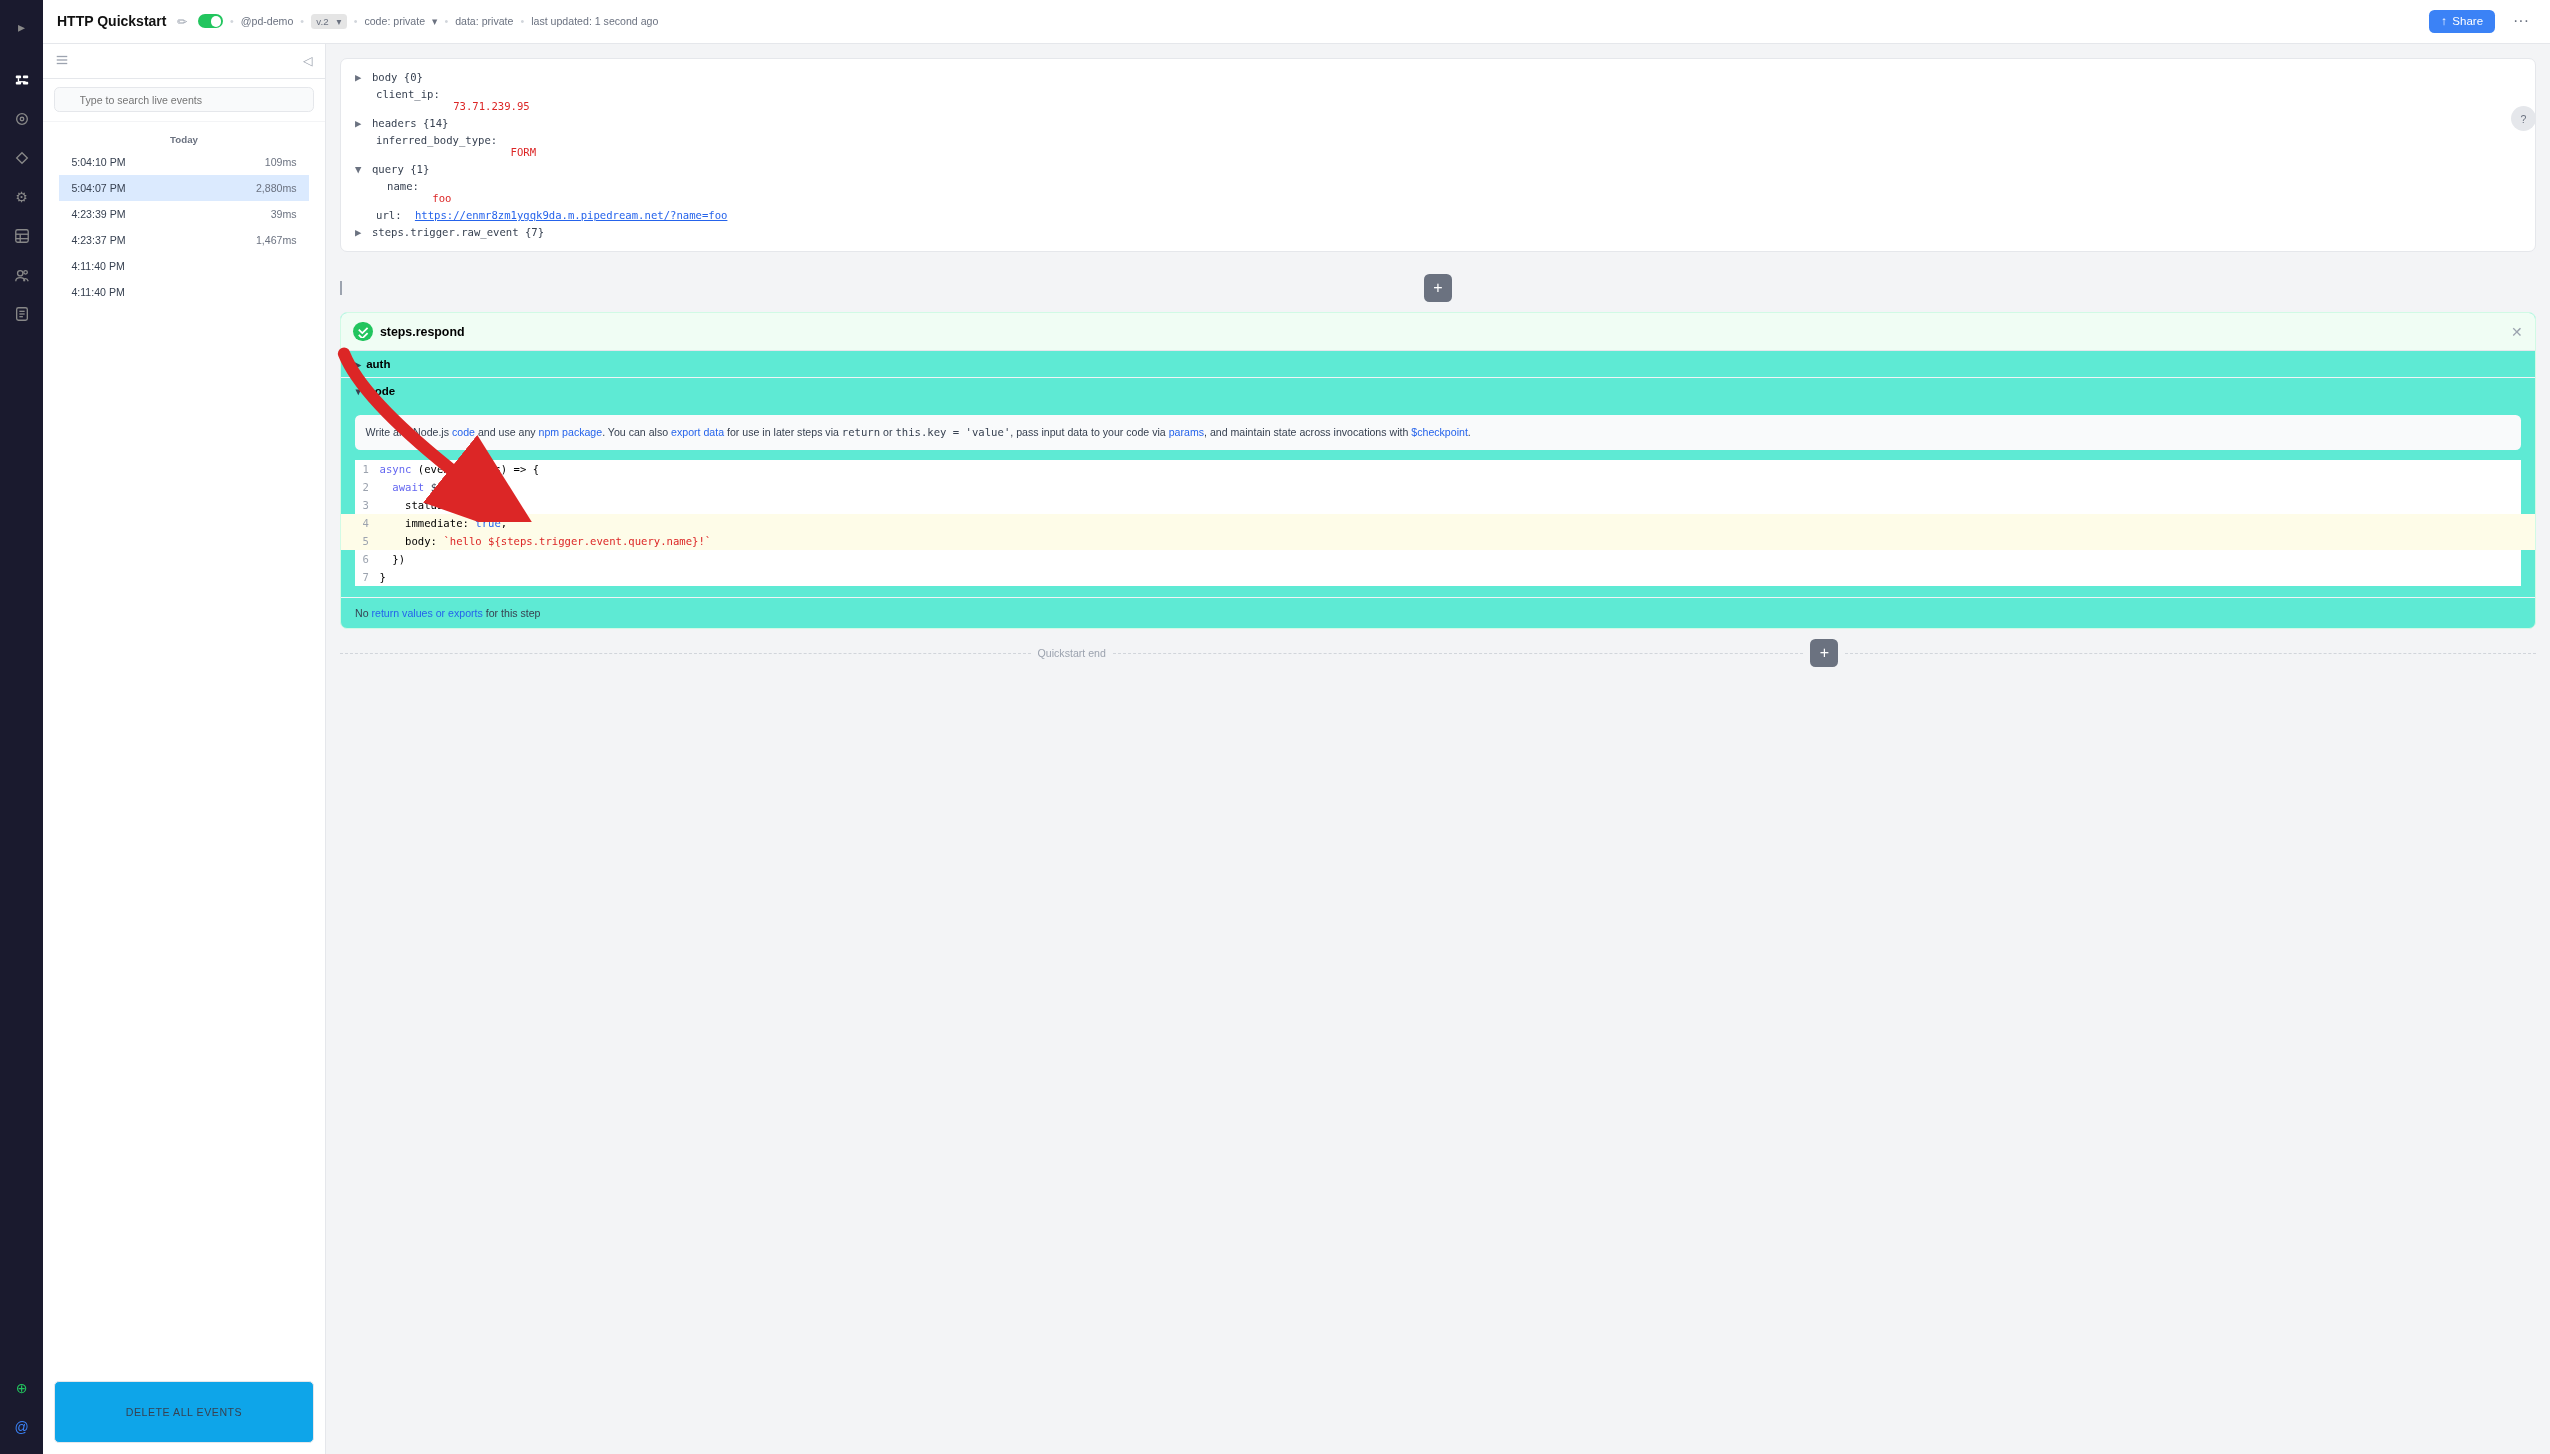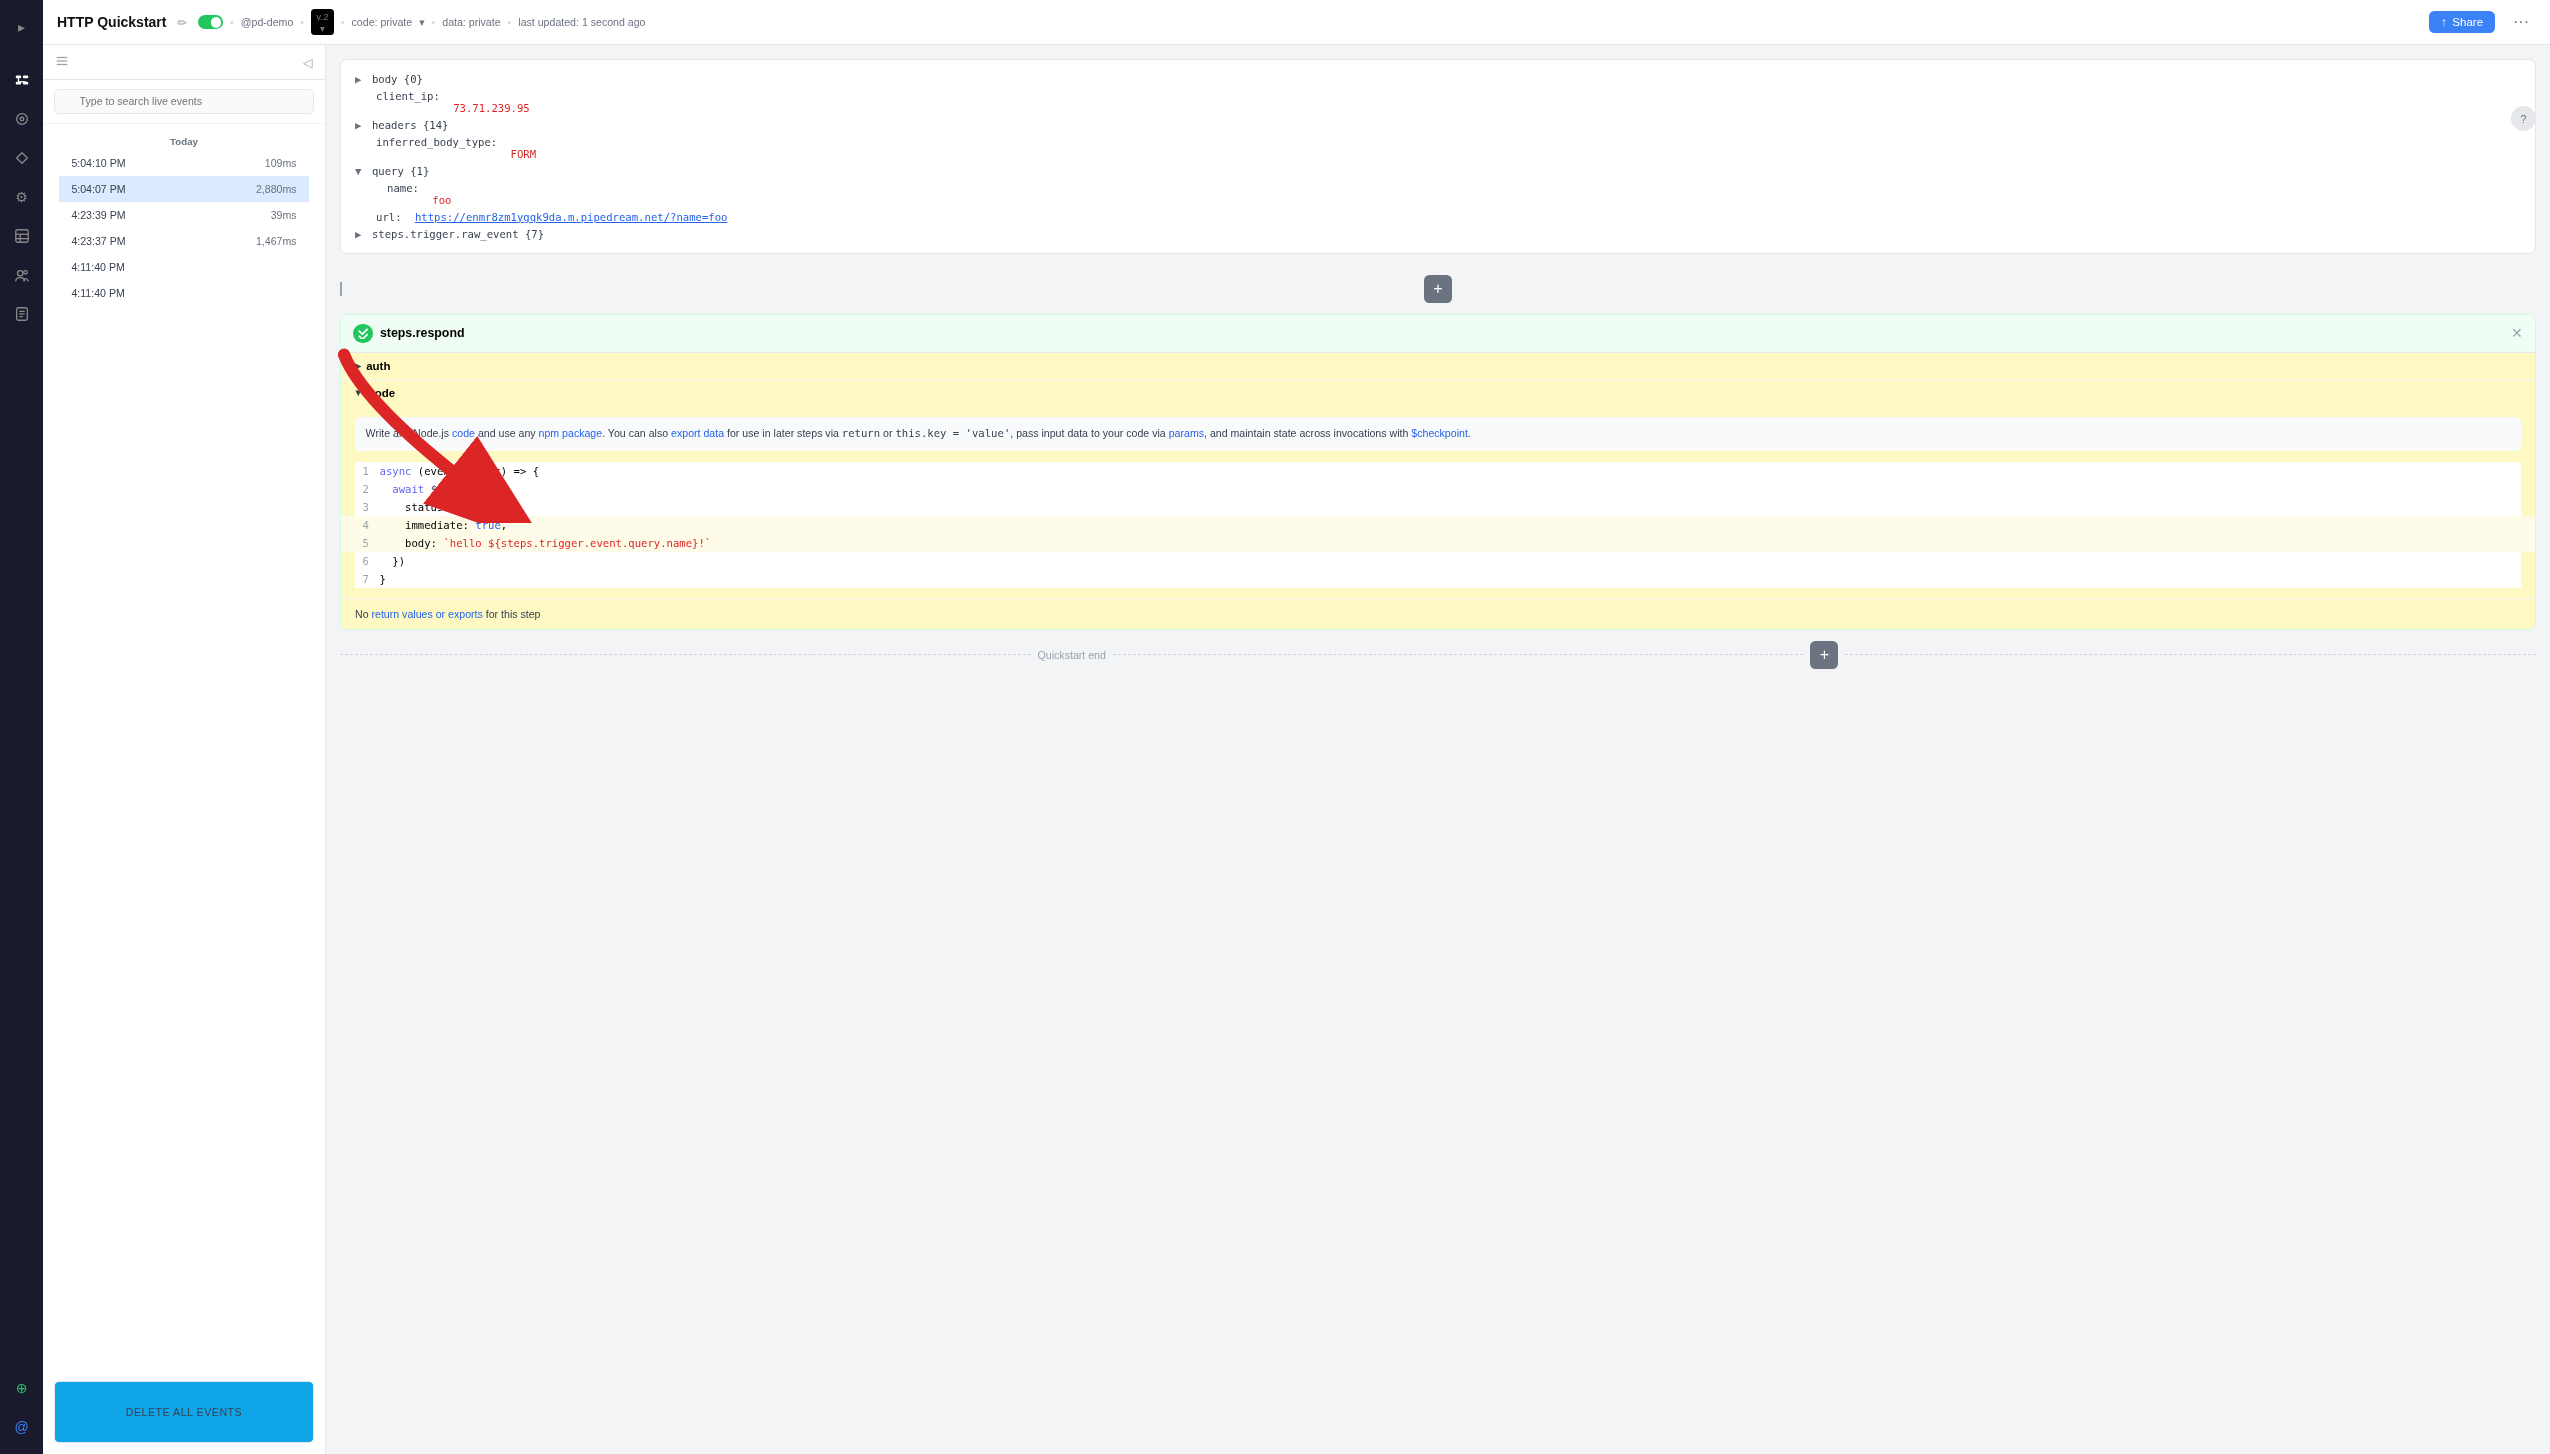--- a/index.html
+++ b/index.html
@@ -68,23 +68,23 @@
     .toggle-green::after {
       content: '';
       position: absolute;
       right: 1.8px; top: 1.8px;
       width: 10.6px; height: 10.6px;
       background: white;
       border-radius: 50%;
     }
     .header-dot { color: #d1d5db; }
     .version-badge {
-      display: flex; align-items: center; gap: 1px;
-      background: #000000; padding: 1.8px 5.3px; border-radius: 3.5px;
-      font-size: 9.7px; cursor: pointer; flex-direction: column;
+      display: flex; align-items: center; gap: 8px;
+      background: #e5e5e5; padding: 1.8px 5.3px; border-radius: 3.5px;
+      font-size: 9.7px; cursor: pointer;
     }
     .share-btn {
       background: #3b82f6; color: #fff;
       border: none; border-radius: 5.3px;
       padding: 5.3px 12.4px; font-size: 11.5px; font-weight: 500;
       cursor: pointer; display: flex; align-items: center; gap: 5.3px;
     }
     .more-btn {
       background: none; border: none;
       color: #6b7280; font-size: 16px; cursor: pointer;
@@ -221,21 +221,21 @@
       background: #6b7280;
       border-radius: 5.3px;
       color: #fff;
       font-size: 16px;
       cursor: pointer;
       margin: 7px auto;
     }
 
     
     .steps-card {
-      background: #fef9c3;
+      background: #5eead4;
       border: 0.9px solid #d1fae5;
       border-radius: 7px;
       overflow: hidden;
     }
     .steps-header {
       display: flex; align-items: center; justify-content: space-between;
       padding: 8.9px 12.4px;
       border-bottom: 0.9px solid #e5e7eb;
       background: #f0fdf4;
     }

